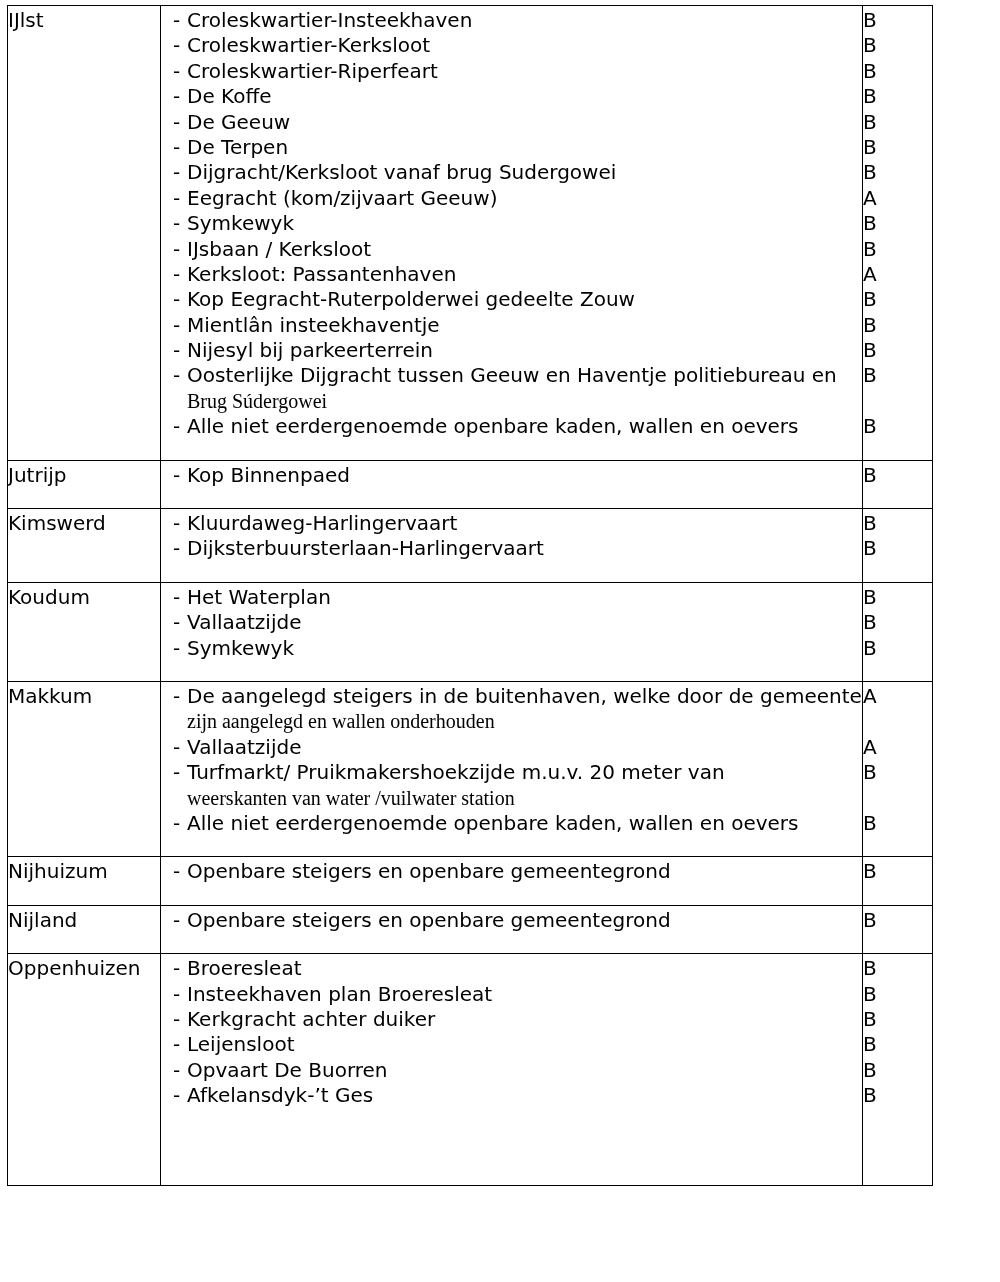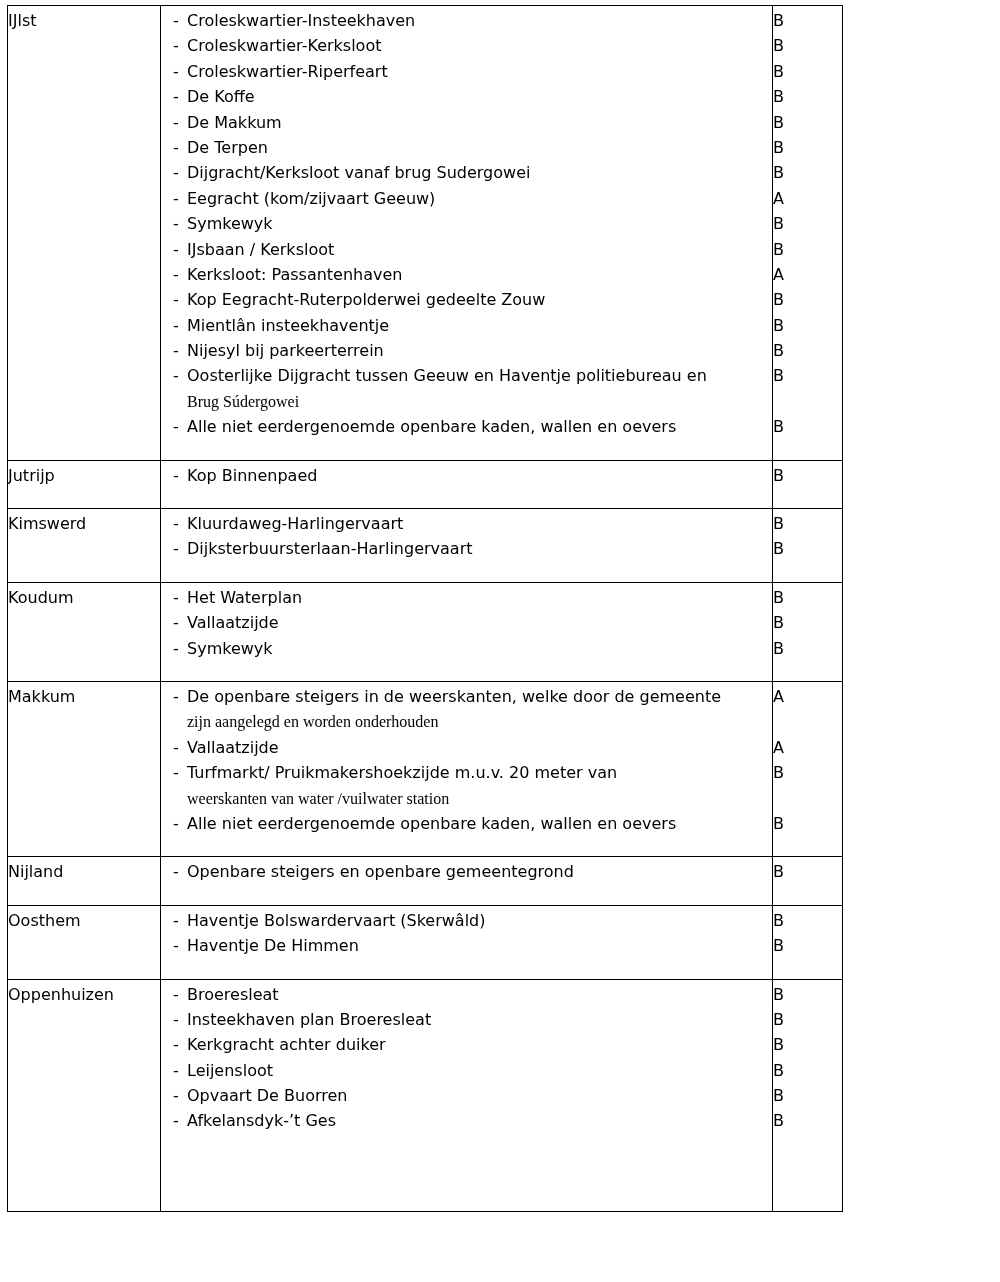--- a/index.html
+++ b/index.html
@@ -20,21 +20,21 @@
   table.grid {
     position: absolute;
     left: 7px; top: 5px;
     border-collapse: collapse;
     table-layout: fixed;
   }
   table.grid td {
     border: 1px solid #000000;
     vertical-align: top;
     padding: 2px 0 20px 0;
-    font-size: 16px;
+    font-size: 20px;
     line-height: 25.4px;
   }
   td.place { width: 153px; padding-left: 7px; padding-right: 4px; }
   td.items { width: 612px; }
   td.grade { width: 70px;  padding-left: 10px; }
   .line { height: 25.4px; white-space: nowrap; }
   td.items .line { padding-left: 12px; }
   td.items .line.cont { padding-left: 26px; font-family: Liberation Serif, serif; }
   .dash { display: inline-block; width: 14px; }
   
@@ -46,21 +46,21 @@
 <div class="page">
   <table class="grid">
     <tbody>
   <tr>
     <td class="place">IJlst</td>
     <td class="items">
             <div class="line"><span class="dash">-</span><span class="txt">Croleskwartier-Insteekhaven</span></div>
             <div class="line"><span class="dash">-</span><span class="txt">Croleskwartier-Kerksloot</span></div>
             <div class="line"><span class="dash">-</span><span class="txt">Croleskwartier-Riperfeart</span></div>
             <div class="line"><span class="dash">-</span><span class="txt">De Koffe</span></div>
-            <div class="line"><span class="dash">-</span><span class="txt">De Makkum</span></div>
+            <div class="line"><span class="dash">-</span><span class="txt">De Geeuw</span></div>
             <div class="line"><span class="dash">-</span><span class="txt">De Terpen</span></div>
             <div class="line"><span class="dash">-</span><span class="txt">Dijgracht/Kerksloot vanaf brug Sudergowei</span></div>
             <div class="line"><span class="dash">-</span><span class="txt">Eegracht (kom/zijvaart Geeuw)</span></div>
             <div class="line"><span class="dash">-</span><span class="txt">Symkewyk</span></div>
             <div class="line"><span class="dash">-</span><span class="txt">IJsbaan / Kerksloot</span></div>
             <div class="line"><span class="dash">-</span><span class="txt">Kerksloot: Passantenhaven</span></div>
             <div class="line"><span class="dash">-</span><span class="txt">Kop Eegracht-Ruterpolderwei gedeelte Zouw</span></div>
             <div class="line"><span class="dash">-</span><span class="txt">Mientlân insteekhaventje</span></div>
             <div class="line"><span class="dash">-</span><span class="txt">Nijesyl bij parkeerterrein</span></div>
             <div class="line"><span class="dash">-</span><span class="txt">Oosterlijke Dijgracht tussen Geeuw en Haventje politiebureau en</span></div>
@@ -121,60 +121,58 @@
     <td class="grade">
             <div class="line gline">B</div>
             <div class="line gline">B</div>
             <div class="line gline">B</div>
           </td>
   </tr>
 
   <tr>
     <td class="place">Makkum</td>
     <td class="items">
-            <div class="line"><span class="dash">-</span><span class="txt">De openbare steigers in de weerskanten, welke door de gemeente</span></div>
-            <div class="line cont"><span class="txt">zijn aangelegd en worden onderhouden</span></div>
+            <div class="line"><span class="dash">-</span><span class="txt">De aangelegd steigers in de buitenhaven, welke door de gemeente</span></div>
+            <div class="line cont"><span class="txt">zijn aangelegd en wallen onderhouden</span></div>
             <div class="line"><span class="dash">-</span><span class="txt">Vallaatzijde</span></div>
             <div class="line"><span class="dash">-</span><span class="txt">Turfmarkt/ Pruikmakershoekzijde m.u.v. 20 meter van</span></div>
             <div class="line cont"><span class="txt">weerskanten van water /vuilwater station</span></div>
             <div class="line"><span class="dash">-</span><span class="txt">Alle niet eerdergenoemde openbare kaden, wallen en oevers</span></div>
           </td>
     <td class="grade">
             <div class="line gline">A</div>
             <div class="line gline"></div>
             <div class="line gline">A</div>
             <div class="line gline">B</div>
             <div class="line gline"></div>
             <div class="line gline">B</div>
           </td>
   </tr>
 
 
+  <tr>
+    <td class="place">Nijhuizum</td>
+    <td class="items">
+            <div class="line"><span class="dash">-</span><span class="txt">Openbare steigers en openbare gemeentegrond</span></div>
+          </td>
+    <td class="grade">
+            <div class="line gline">B</div>
+          </td>
+  </tr>
 
   <tr>
     <td class="place">Nijland</td>
     <td class="items">
             <div class="line"><span class="dash">-</span><span class="txt">Openbare steigers en openbare gemeentegrond</span></div>
           </td>
     <td class="grade">
             <div class="line gline">B</div>
           </td>
   </tr>
 
-  <tr>
-    <td class="place">Oosthem</td>
-    <td class="items">
-            <div class="line"><span class="dash">-</span><span class="txt">Haventje Bolswardervaart (Skerwâld)</span></div>
-            <div class="line"><span class="dash">-</span><span class="txt">Haventje De Himmen</span></div>
-          </td>
-    <td class="grade">
-            <div class="line gline">B</div>
-            <div class="line gline">B</div>
-          </td>
-  </tr>
 
   <tr>
     <td class="place">Oppenhuizen</td>
     <td class="items">
             <div class="line"><span class="dash">-</span><span class="txt">Broeresleat</span></div>
             <div class="line"><span class="dash">-</span><span class="txt">Insteekhaven plan Broeresleat</span></div>
             <div class="line"><span class="dash">-</span><span class="txt">Kerkgracht achter duiker</span></div>
             <div class="line"><span class="dash">-</span><span class="txt">Leijensloot</span></div>
             <div class="line"><span class="dash">-</span><span class="txt">Opvaart De Buorren</span></div>
             <div class="line"><span class="dash">-</span><span class="txt">Afkelansdyk-’t Ges</span></div>

